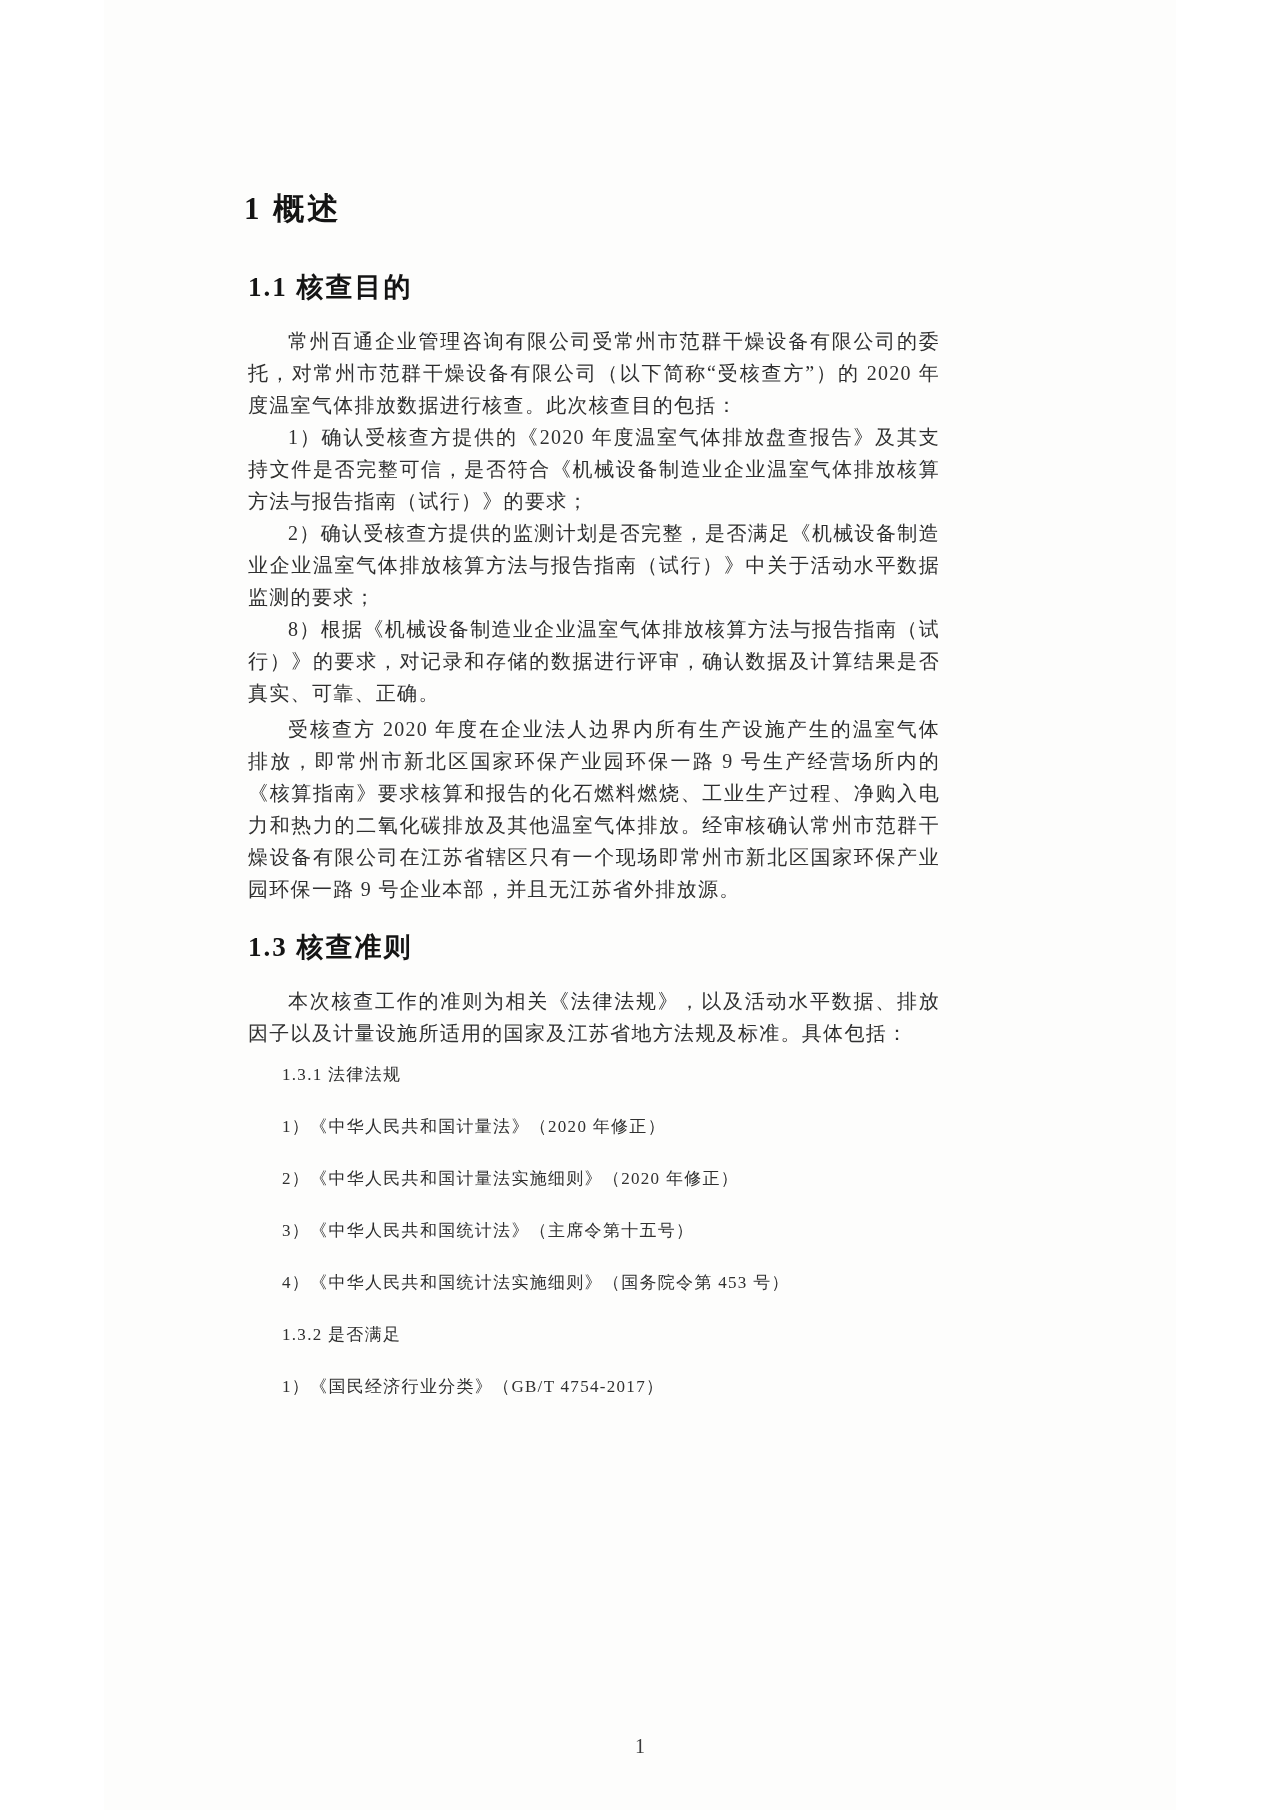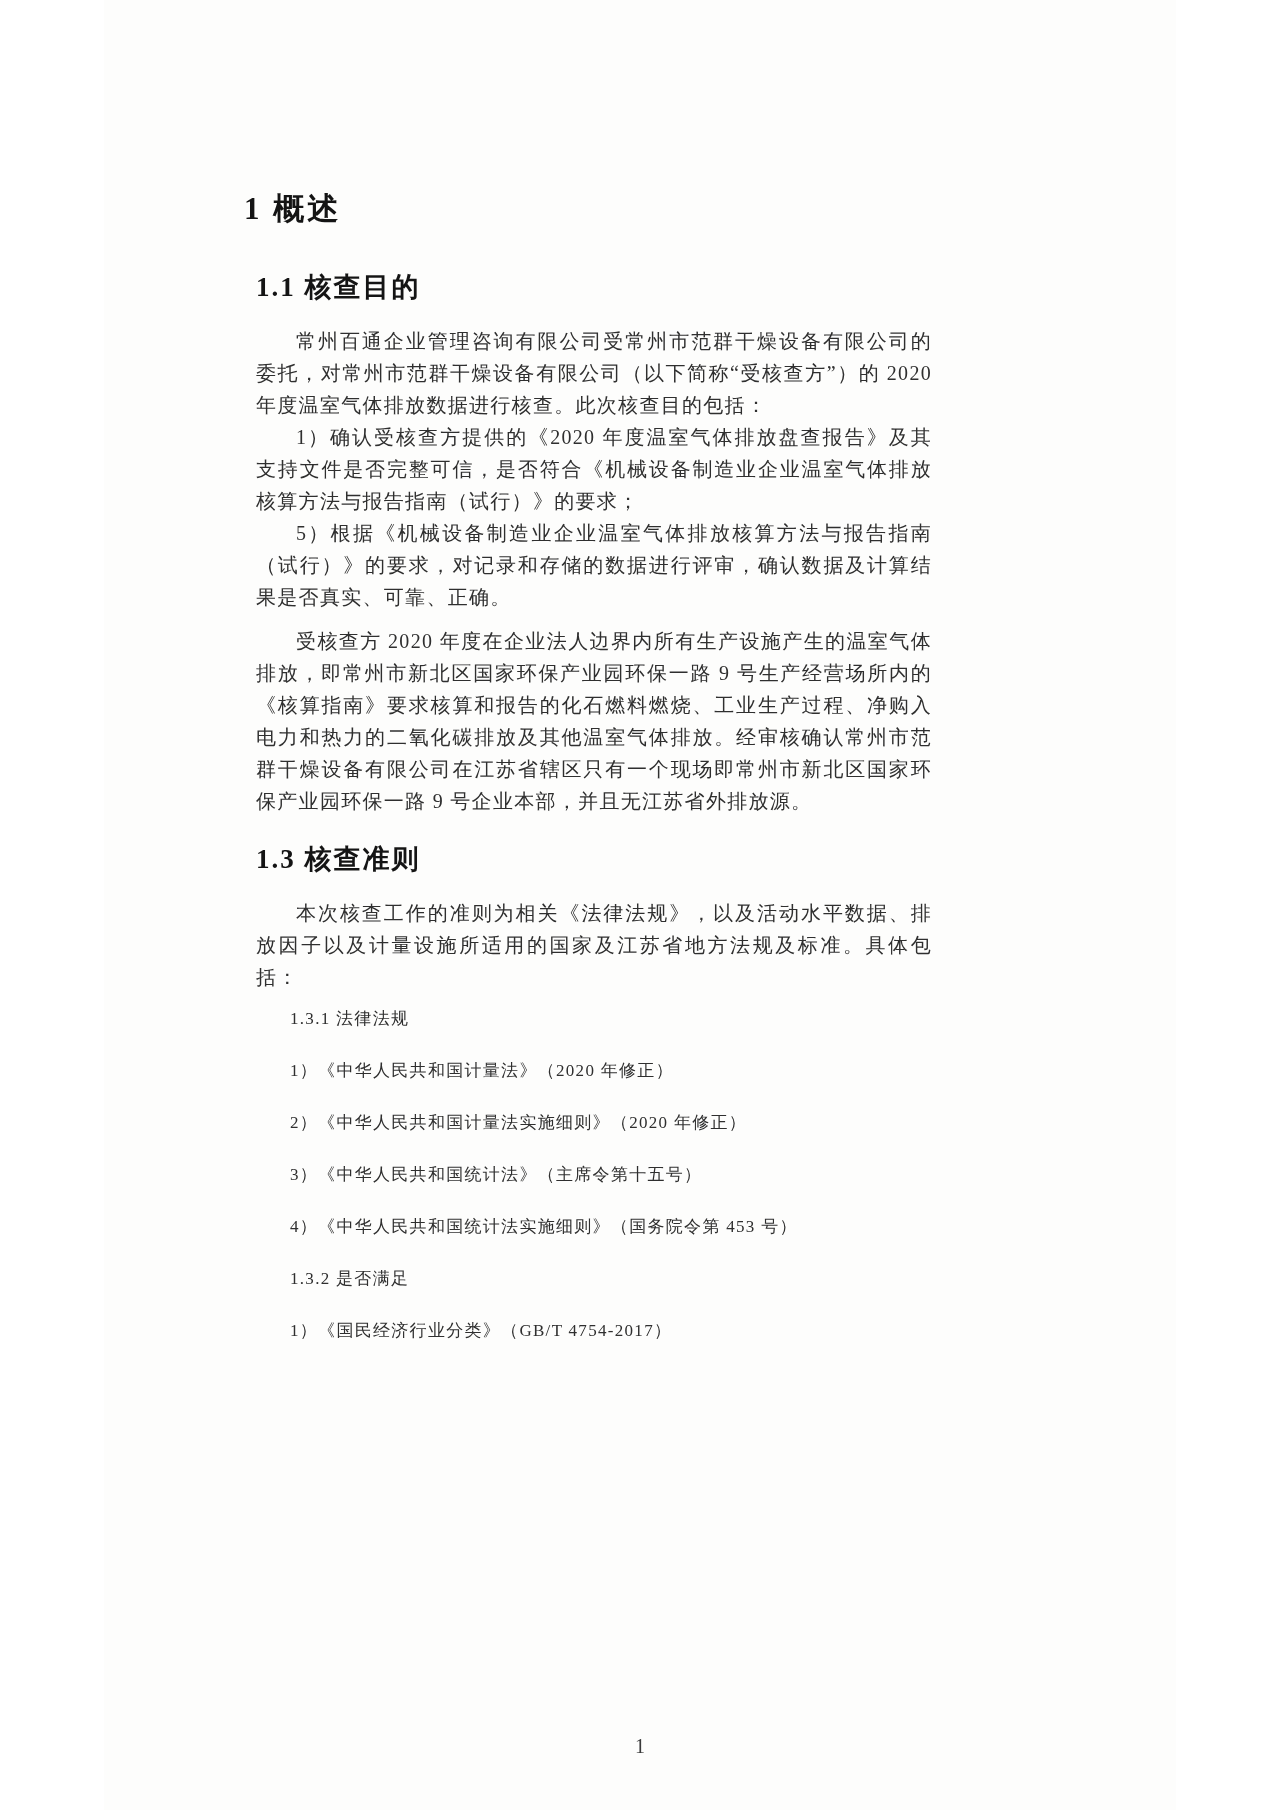--- a/index.html
+++ b/index.html
@@ -28,21 +28,21 @@
     line-height: 1.2;
   }
   .h2 {
     font-size: 27px;
     font-weight: 700;
     color: #141414;
     letter-spacing: 2px;
     margin: 26px 0 20px 0;
     line-height: 1.25;
   }
-  .sec { margin: 12px; }
+  .sec { margin: 4px; }
   .para {
     margin: 0;
     font-size: 20px;
     line-height: 32px;
     letter-spacing: 1.3px;
     text-align: justify;
     text-indent: 2em;
     word-break: break-all;
   }
   .list-line {
@@ -67,21 +67,22 @@
 <body>
 
 <div class="page">
 
   <h1 class="h1">1 概述</h1>
 
   <section class="sec">
     <h2 class="h2">1.1 核查目的</h2>
     <p class="para">常州百通企业管理咨询有限公司受常州市范群干燥设备有限公司的委托，对常州市范群干燥设备有限公司（以下简称“受核查方”）的 2020 年度温室气体排放数据进行核查。此次核查目的包括：</p>
     <p class="para">1）确认受核查方提供的《2020 年度温室气体排放盘查报告》及其支持文件是否完整可信，是否符合《机械设备制造业企业温室气体排放核算方法与报告指南（试行）》的要求；</p>
-    <p class="para">5）根据《机械设备制造业企业温室气体排放核算方法与报告指南（试行）》的要求，对记录和存储的数据进行评审，确认数据及计算结果是否真实、可靠、正确。</p>
+    <p class="para">2）确认受核查方提供的监测计划是否完整，是否满足《机械设备制造业企业温室气体排放核算方法与报告指南（试行）》中关于活动水平数据监测的要求；</p>
+    <p class="para">8）根据《机械设备制造业企业温室气体排放核算方法与报告指南（试行）》的要求，对记录和存储的数据进行评审，确认数据及计算结果是否真实、可靠、正确。</p>
   </section>
 
   <section class="sec">
     <p class="para">受核查方 2020 年度在企业法人边界内所有生产设施产生的温室气体排放，即常州市新北区国家环保产业园环保一路 9 号生产经营场所内的《核算指南》要求核算和报告的化石燃料燃烧、工业生产过程、净购入电力和热力的二氧化碳排放及其他温室气体排放。经审核确认常州市范群干燥设备有限公司在江苏省辖区只有一个现场即常州市新北区国家环保产业园环保一路 9 号企业本部，并且无江苏省外排放源。</p>
   </section>
 
   <section class="sec">
     <h2 class="h2">1.3 核查准则</h2>
     <p class="para">本次核查工作的准则为相关《法律法规》，以及活动水平数据、排放因子以及计量设施所适用的国家及江苏省地方法规及标准。具体包括：</p>
     <p class="list-line">1.3.1 法律法规</p>

